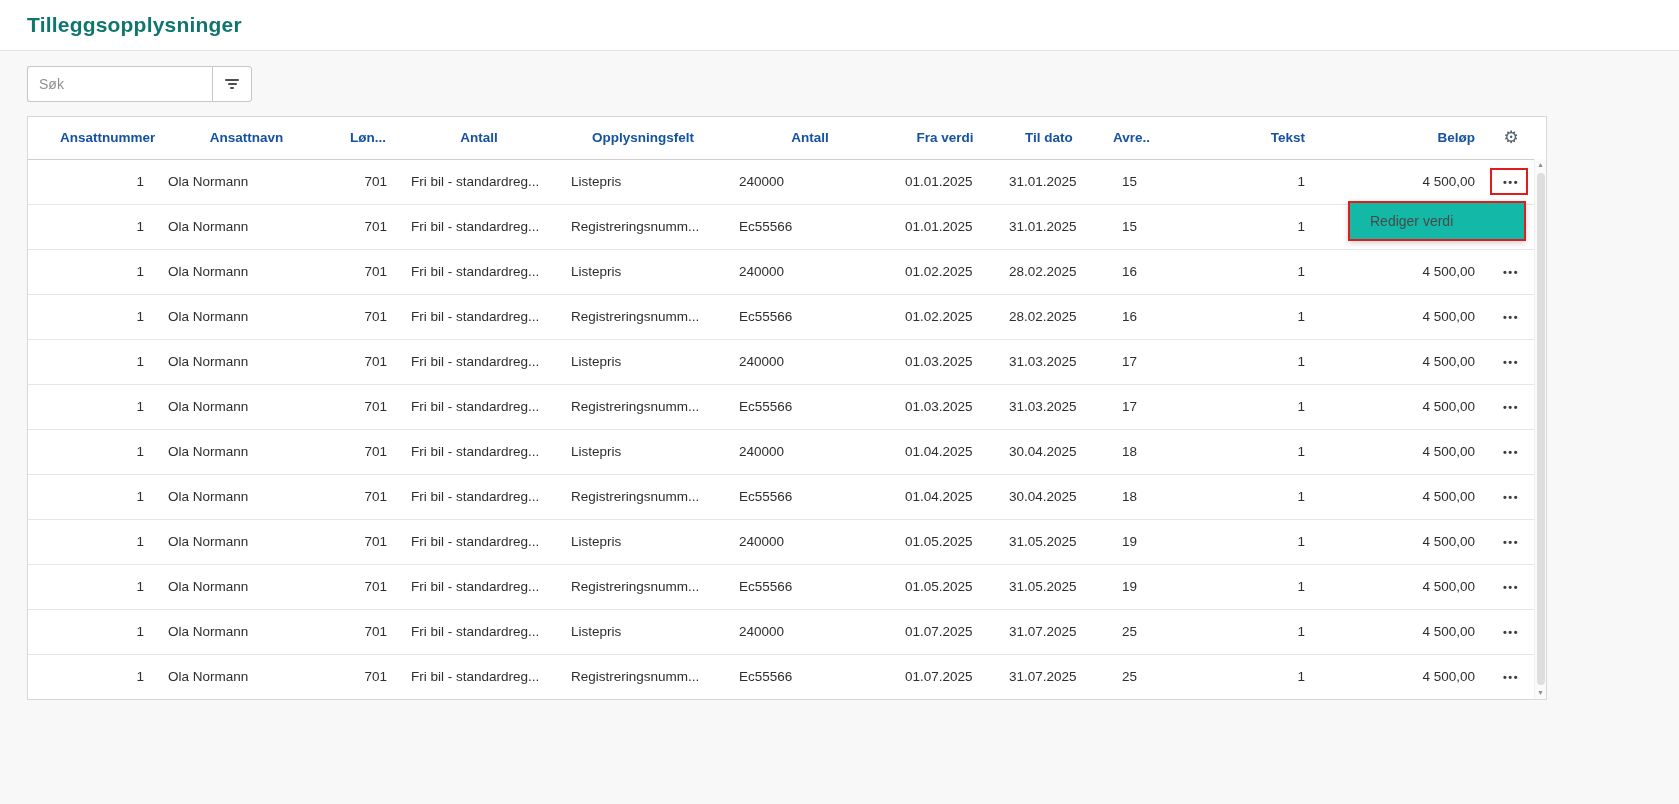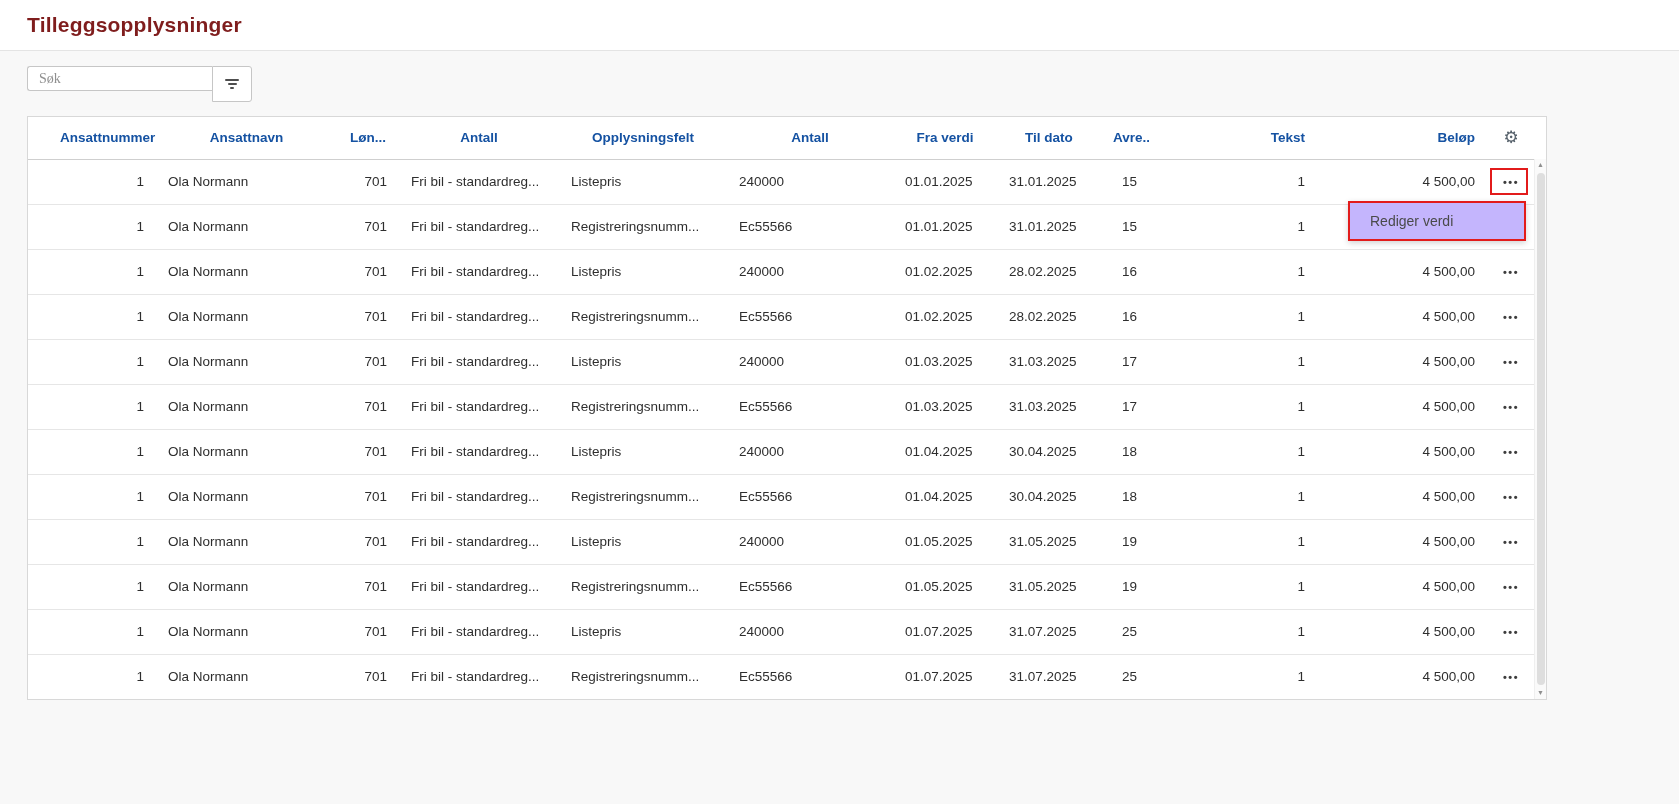--- a/index.html
+++ b/index.html
@@ -4,29 +4,29 @@
 <style>
   html,body{margin:0;padding:0;}
   body{
     width:1679px;height:804px;overflow:hidden;position:relative;
     background:#f8f8f8;
     font-family:"Liberation Sans","DejaVu Sans",sans-serif;
   }
   
   .topbar{background:#ffffff;border-bottom:1px solid #e4e4e4;padding:13px 0 13px 27px;}
   .breadcrumb{font-size:12.5px;color:#757575;margin-bottom:3px;}
-  .page-title{font-size:21px;font-weight:bold;color:#7f1d1d;letter-spacing:.2px;}
+  .page-title{font-size:21px;font-weight:bold;color:#0f766e;letter-spacing:.2px;}
 
   
   .search-row{margin:15px 0 0 27px;display:flex;align-items:stretch;}
   .search-input{
-    width:185px;height:25px;border:1px solid #c6c6c6;border-right:none;
+    width:185px;height:36px;border:1px solid #c6c6c6;border-right:none;
     border-radius:3px 0 0 3px;padding:0 11px;font-size:14px;color:#333;
     background:#fff;outline:none;box-sizing:border-box;
-    font-family:Liberation Serif, serif;
+    font-family:Liberation Sans, sans-serif;
   }
   .search-input::placeholder{color:#8f8f8f;}
   .filter-btn{
     width:40px;height:36px;border:1px solid #c6c6c6;border-radius:0 3px 3px 0;
     background:#fff;display:flex;flex-direction:column;justify-content:center;
     align-items:center;gap:2px;cursor:pointer;box-sizing:border-box;padding:0;
   }
   .fbar{height:2px;background:#4e4e4e;border-radius:1px;}
   .fbar-1{width:14px}.fbar-2{width:9px}.fbar-3{width:4px}
 
@@ -80,21 +80,21 @@
   .vs-arrow-down::before{content:"\25BC";}
   .vs-thumb{flex:1;width:8px;background:#dedede;border-radius:4px;margin:2px 0;cursor:pointer;}
 
   
   .ann-dots{
     position:absolute;top:51px;right:18px;width:38px;height:27px;
     border:2px solid #e21b1b;box-sizing:border-box;pointer-events:none;z-index:6;
   }
   .context-menu{
     position:absolute;top:84px;right:20px;width:178px;height:40px;
-    background:#c4b5fd;border:2px solid #e21b1b;box-sizing:border-box;
+    background:#14b8a6;border:2px solid #e21b1b;box-sizing:border-box;
     box-shadow:0 2px 6px rgba(0,0,0,.18);z-index:5;display:flex;align-items:center;
   }
   .context-menu-item{
     padding-left:20px;font-size:14px;color:#4a4a4a;cursor:pointer;width:100%;
   }
 </style>
 </head>
 <body>
 
 <div class="topbar">

